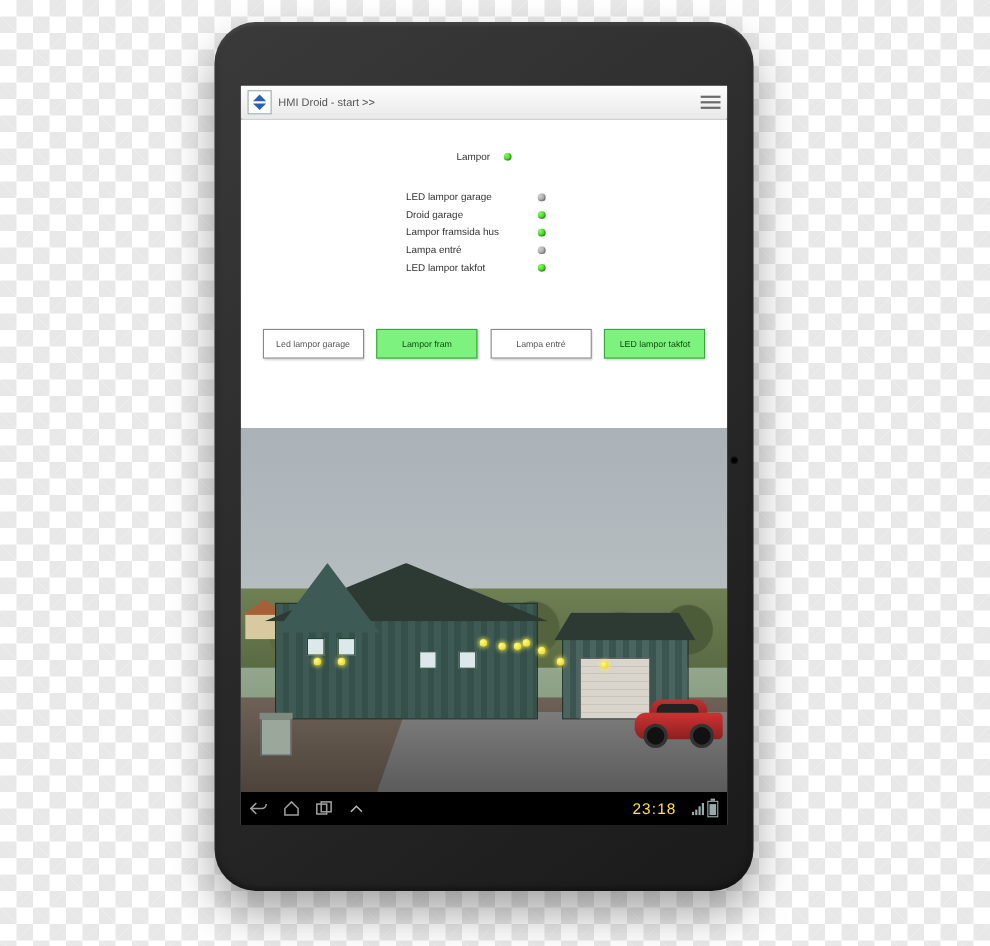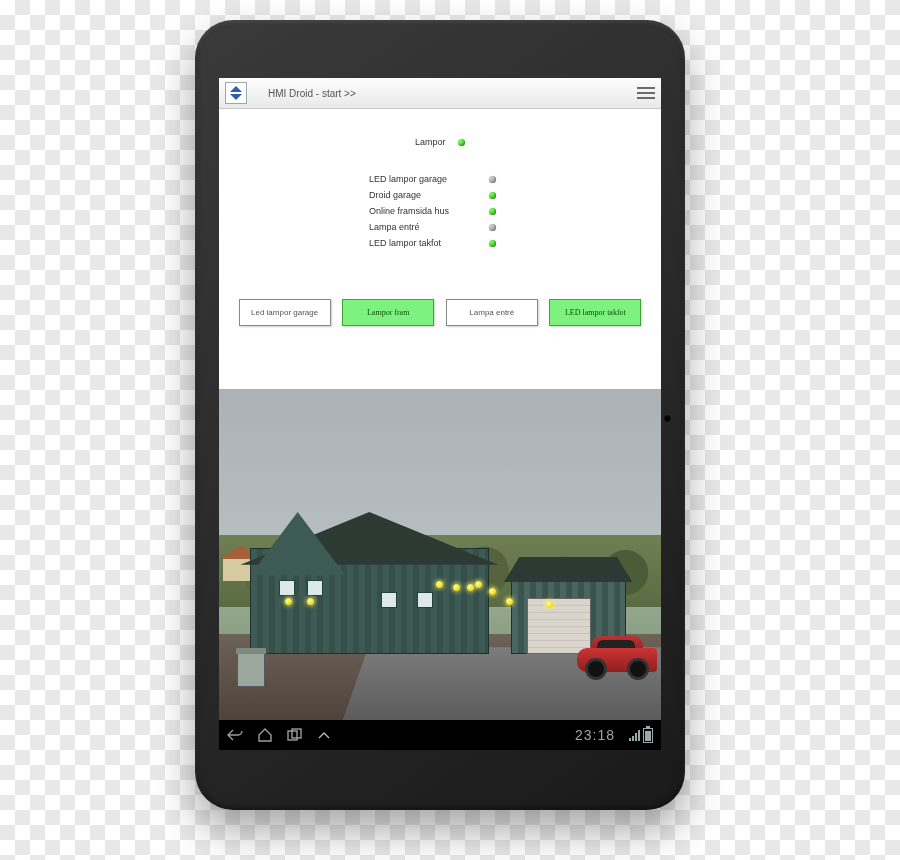--- a/index.html
+++ b/index.html
@@ -20,39 +20,39 @@
     position:absolute;left:195px;top:20px;width:490px;height:790px;
     background:linear-gradient(145deg,#3a3a3a,#1a1a1a);
     border-radius:38px;
     box-shadow:0 20px 40px rgba(0,0,0,.35),inset 0 2px 4px rgba(255,255,255,.12),inset 0 -2px 6px rgba(0,0,0,.5);
     padding:58px 24px 60px 24px;
     box-sizing:border-box;
   }
   .camera{position:absolute;right:14px;top:50%;width:7px;height:7px;border-radius:50%;background:#000;box-shadow:inset 0 0 2px #333;}
   .screen{width:100%;height:100%;background:#fff;display:flex;flex-direction:column;overflow:hidden;box-shadow:inset 0 0 0 1px #000;}
   
-  .actionbar{height:30px;background:linear-gradient(#fdfdfd,#e9e9e9);border-bottom:1px solid #c7c7c7;display:flex;align-items:center;padding:0 6px;gap:21px;}
+  .actionbar{height:30px;background:linear-gradient(#fdfdfd,#e9e9e9);border-bottom:1px solid #c7c7c7;display:flex;align-items:center;padding:0 6px;gap:6px;}
   .app-icon{width:20px;height:20px;background:#fff;border:1px solid #9aa;display:flex;align-items:center;justify-content:center;}
   .app-icon svg{display:block;}
   .app-title{font-size:10px;color:#555;flex:1;}
   .menu-icon{width:22px;display:flex;flex-direction:column;gap:3px;align-items:flex-end;cursor:pointer;}
   .menu-icon span{height:2px;width:18px;background:#6b6b6b;display:block;}
   
   .content{flex:0 0 280px;background:#fff;position:relative;}
   .online-row{position:absolute;left:0;right:0;top:28px;text-align:center;font-size:9px;color:#333;}
   .dot{display:inline-block;width:7px;height:7px;border-radius:50%;vertical-align:middle;margin-left:10px;box-shadow:inset -1px -1px 1px rgba(0,0,0,.25),0 0 1px rgba(0,0,0,.2);}
   .dot.green{background:radial-gradient(circle at 30% 30%,#7eff5d,#1fae00);}
   .dot.gray{background:radial-gradient(circle at 30% 30%,#cfcfcf,#8a8a8a);}
   .status-list{position:absolute;left:150px;top:62px;font-size:9px;color:#333;}
   .status-list .row{height:16px;display:flex;align-items:center;}
   .status-list .lbl{width:110px;}
   .btnrow{position:absolute;left:0;right:0;top:190px;display:flex;justify-content:space-evenly;padding:0 8px;}
   .hmibtn{font-size:8px;padding:8px 6px;min-width:78px;text-align:center;border:1px solid #888;box-shadow:1px 1px 2px rgba(0,0,0,.2);cursor:pointer;user-select:none;}
   .hmibtn.white{background:#fff;color:#555;}
-  .hmibtn.green{background:#7ef27e;color:#0d4d0d;border-color:#3da43d;font-family:Liberation Serif, serif;}
+  .hmibtn.green{background:#7ef27e;color:#0d4d0d;border-color:#3da43d;}
   
   .house{flex:1;position:relative;overflow:hidden;}
   .sky{position:absolute;inset:0;background:linear-gradient(#aab2b8 0%,#b9c0c3 55%,#9fb09a 55%,#6f8a68 100%);}
   .treeband{position:absolute;left:0;right:0;top:44%;height:22%;background:
      radial-gradient(circle at 10% 60%,#5a6a42 0 18px,transparent 19px),
      radial-gradient(circle at 25% 50%,#4d5c38 0 22px,transparent 23px),
      radial-gradient(circle at 42% 55%,#61714a 0 20px,transparent 21px),
      radial-gradient(circle at 60% 50%,#54633e 0 24px,transparent 25px),
      radial-gradient(circle at 78% 58%,#5a6a42 0 20px,transparent 21px),
      radial-gradient(circle at 92% 52%,#4d5c38 0 22px,transparent 23px),
@@ -76,21 +76,21 @@
   .wheel.l{left:8px;} .wheel.r{right:8px;}
   .bin{position:absolute;left:4%;bottom:10%;width:26px;height:32px;background:#9aa79a;border:1px solid #556;}
   .bin:before{content:"";position:absolute;left:-2px;top:-6px;width:30px;height:6px;background:#7d8a7d;}
   .smallhouse{position:absolute;left:1%;bottom:42%;width:34px;height:24px;background:#d8caa0;}
   .smallhouse:before{content:"";position:absolute;left:-3px;top:-12px;width:40px;height:14px;background:#a5603a;clip-path:polygon(0 100%,50% 0,100% 100%);}
   .lamp{position:absolute;width:7px;height:7px;border-radius:50%;background:radial-gradient(circle at 35% 35%,#fffb8a,#e3cf00);box-shadow:0 0 4px 1px rgba(255,240,80,.8);}
   
   .navbar{height:30px;background:#000;display:flex;align-items:center;color:#b9b9b9;font-size:9px;padding:0 8px;gap:14px;}
   .navbar .spacer{flex:1;}
   .navbar svg{display:block;}
-  .clock{font-size:14px;color:#a3a3a3;letter-spacing:1px;}
+  .clock{font-size:14px;color:#fde047;letter-spacing:1px;}
   .sys{display:flex;align-items:center;gap:3px;}
   .sig{display:flex;align-items:flex-end;gap:1px;height:12px;}
   .sig span{width:2px;background:#9aa;display:block;}
   .sig span:nth-child(1){height:3px}.sig span:nth-child(2){height:5px}
   .sig span:nth-child(3){height:8px}.sig span:nth-child(4){height:11px}
   .batt{width:8px;height:13px;border:1px solid #9aa;position:relative;}
   .batt:before{content:"";position:absolute;left:2px;top:-3px;width:4px;height:2px;background:#9aa;}
   .batt:after{content:"";position:absolute;left:1px;bottom:1px;right:1px;height:70%;background:#9aa;}
   .navbtn{cursor:pointer;opacity:.85;}
 </style>
@@ -125,21 +125,21 @@
         <div class="status-list" id="status-list">
             <div class="row">
               <span class="lbl">LED lampor garage</span>
               <span class="dot gray"></span>
             </div>
             <div class="row">
               <span class="lbl">Droid garage</span>
               <span class="dot green"></span>
             </div>
             <div class="row">
-              <span class="lbl">Online framsida hus</span>
+              <span class="lbl">Lampor framsida hus</span>
               <span class="dot green"></span>
             </div>
             <div class="row">
               <span class="lbl">Lampa entré</span>
               <span class="dot gray"></span>
             </div>
             <div class="row">
               <span class="lbl">LED lampor takfot</span>
               <span class="dot green"></span>
             </div>

